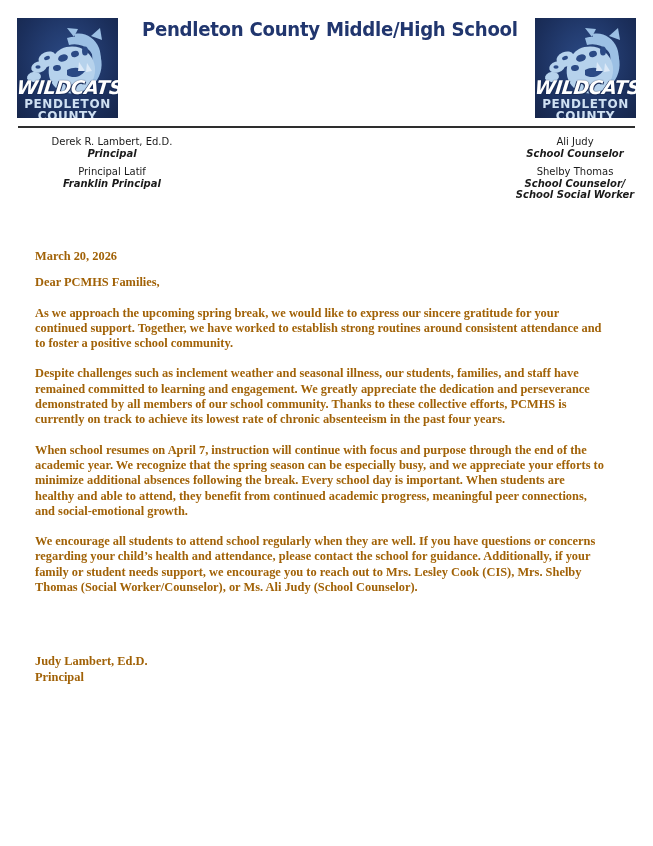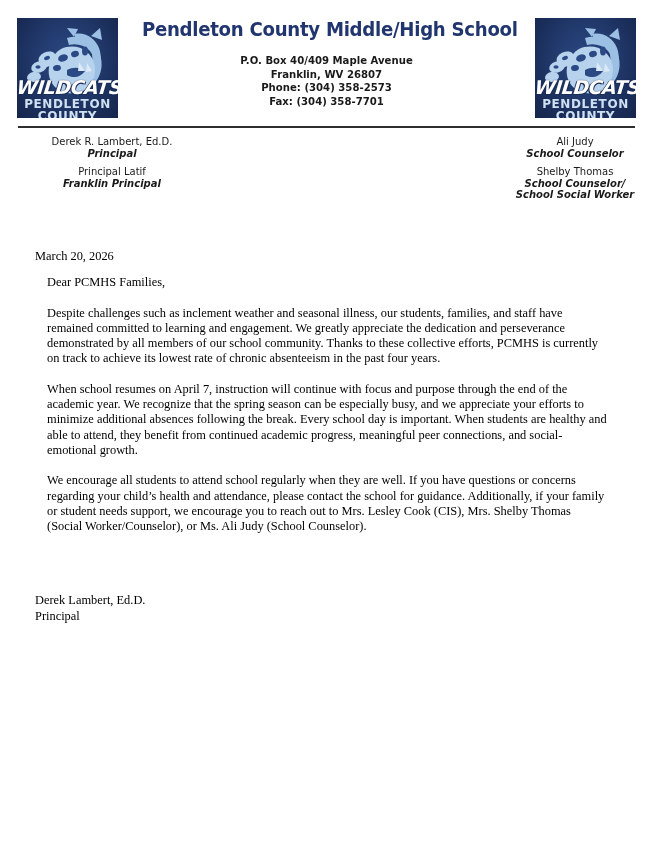--- a/index.html
+++ b/index.html
@@ -137,25 +137,26 @@
 
   
   #letter {
     position: absolute;
     left: 35px;
     top: 249px;
     width: 572px;
     font-family: "Liberation Serif", serif;
     font-size: 12.4px;
     line-height: 15.3px;
-    color: #000000;
+    color: #a16207;
     text-align: left;
+    font-weight: bold;
   }
   #letter .line   { margin: 0; }
-  #letter .para   { margin: 0 0 15px 12px; }
+  #letter .para   { margin: 0 0 15px 0; }
   #letter .spacer-sm { height: 11px; }
   #letter .sign-gap  { height: 44px; }
   #letter .signature .line { margin: 0; }
 </style>
 </head>
 <body>
 
 <div id="letterhead">
 
   <div class="logo left">
@@ -219,26 +220,20 @@
         <path d="M62 44 l6 9 l-7 0 z"></path>
         <path d="M70 45 l5 8 l-6 1 z"></path>
       </g>
     </svg>
     <div class="logo-wordmark">WILDCATS</div>
     <div class="logo-subwordmark">PENDLETON COUNTY</div>
   </div>
 
   <div id="school-name">Pendleton County Middle/High School</div>
 
-  <div id="address-block">
-    <div>P.O. Box 40/409 Maple Avenue</div>
-    <div>Franklin, WV 26807</div>
-    <div>Phone: (304) 358-2573</div>
-    <div>Fax: (304) 358-7701</div>
-  </div>
 </div>
 
 <div id="header-rule"></div>
 
 <div id="staff">
 
   <div class="staff-col left">
     <div class="staff-entry">
       <div class="staff-name">Derek R. Lambert, Ed.D.</div>
       <div class="staff-title">Principal</div>
@@ -261,23 +256,24 @@
     </div>
   </div>
 </div>
 
 <div id="letter">
 
   <p class="line">March 20, 2026</p>
   <div class="spacer-sm"></div>
   <p class="para">Dear PCMHS Families,</p>
 
+  <p class="para">As we approach the upcoming spring break, we would like to express our sincere gratitude for your continued support. Together, we have worked to establish strong routines around consistent attendance and to foster a positive school community.</p>
   <p class="para">Despite challenges such as inclement weather and seasonal illness, our students, families, and staff have remained committed to learning and engagement. We greatly appreciate the dedication and perseverance demonstrated by all members of our school community. Thanks to these collective efforts, PCMHS is currently on track to achieve its lowest rate of chronic absenteeism in the past four years.</p>
   <p class="para">When school resumes on April 7, instruction will continue with focus and purpose through the end of the academic year. We recognize that the spring season can be especially busy, and we appreciate your efforts to minimize additional absences following the break. Every school day is important. When students are healthy and able to attend, they benefit from continued academic progress, meaningful peer connections, and social-emotional growth.</p>
   <p class="para">We encourage all students to attend school regularly when they are well. If you have questions or concerns regarding your child’s health and attendance, please contact the school for guidance. Additionally, if your family or student needs support, we encourage you to reach out to Mrs. Lesley Cook (CIS), Mrs. Shelby Thomas (Social Worker/Counselor), or Ms. Ali Judy (School Counselor).</p>
 
   <div class="sign-gap"></div>
 
   <div class="signature">
-    <p class="line">Derek Lambert, Ed.D.</p>
+    <p class="line">Judy Lambert, Ed.D.</p>
     <p class="line">Principal</p>
   </div>
 </div>
 
 </body></html>

